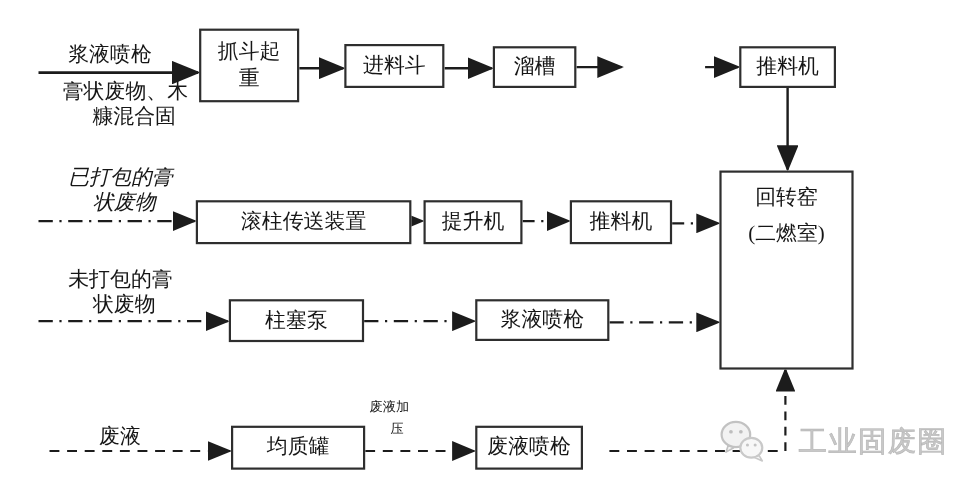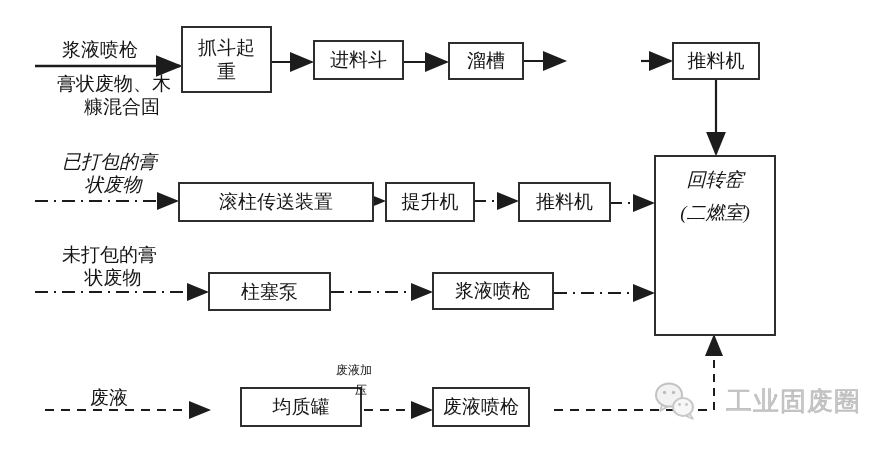--- a/index.html
+++ b/index.html
@@ -22,21 +22,20 @@
     align-items:center;
     justify-content:center;
     text-align:center;
     font-size:19px;
     line-height:1.25;
     z-index:2;
   }
   .node.kiln{
     justify-content:flex-start;
     padding-top:11px;
-    font-style:italic;
   }
   .node.kiln .kiln-line2{margin-top:9px;}
   .stream{
     position:absolute;
     font-size:19px;
     line-height:23px;
     z-index:2;
     white-space:nowrap;
   }
   .stream .c{text-align:center;white-space:nowrap;}
@@ -121,21 +120,21 @@
   </div>
 
   <div class="node" style="left:208px;top:272px;width:123px;height:39px;">
     <span>柱塞泵</span>
   </div>
 
   <div class="node" style="left:432px;top:272px;width:122px;height:38px;">
     <span>浆液喷枪</span>
   </div>
 
-  <div class="node" style="left:210px;top:387px;width:122px;height:40px;margin-left:30px;">
+  <div class="node" style="left:210px;top:387px;width:122px;height:40px;">
     <span>均质罐</span>
   </div>
 
   <div class="node" style="left:432px;top:387px;width:98px;height:40px;">
     <span>废液喷枪</span>
   </div>
 
   <div class="node kiln" style="left:654px;top:155px;width:122px;height:181px;">
     <span>回转窑</span>
     <span class="kiln-line2">(二燃室)</span>

